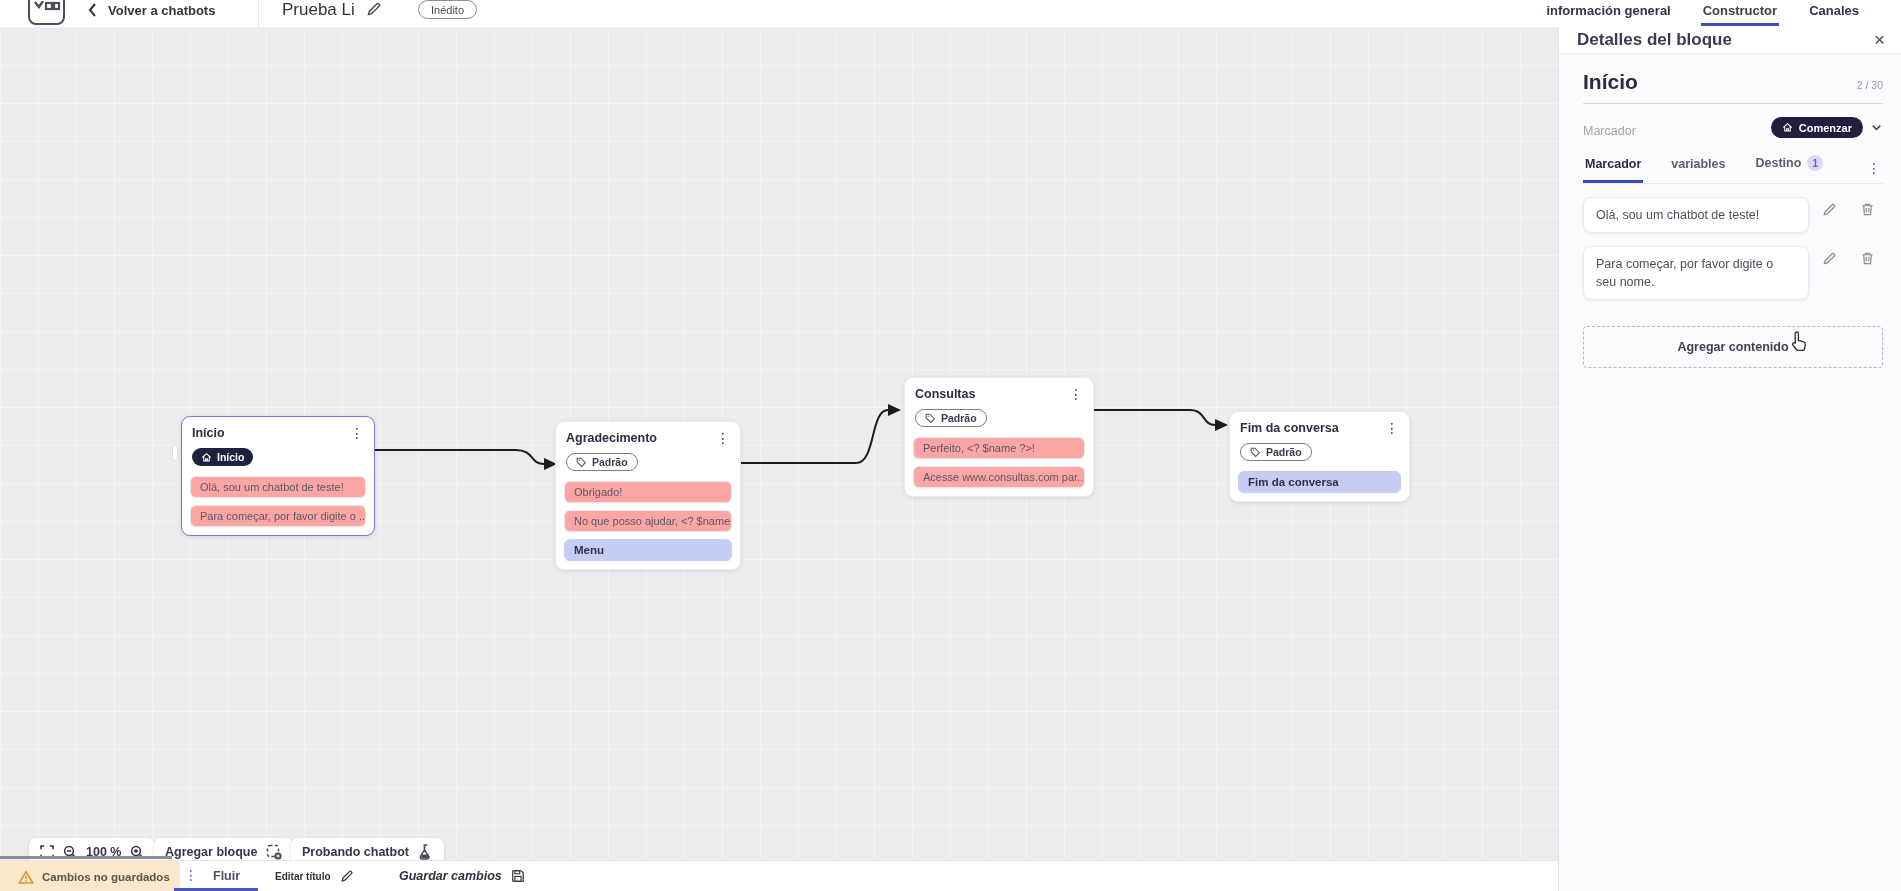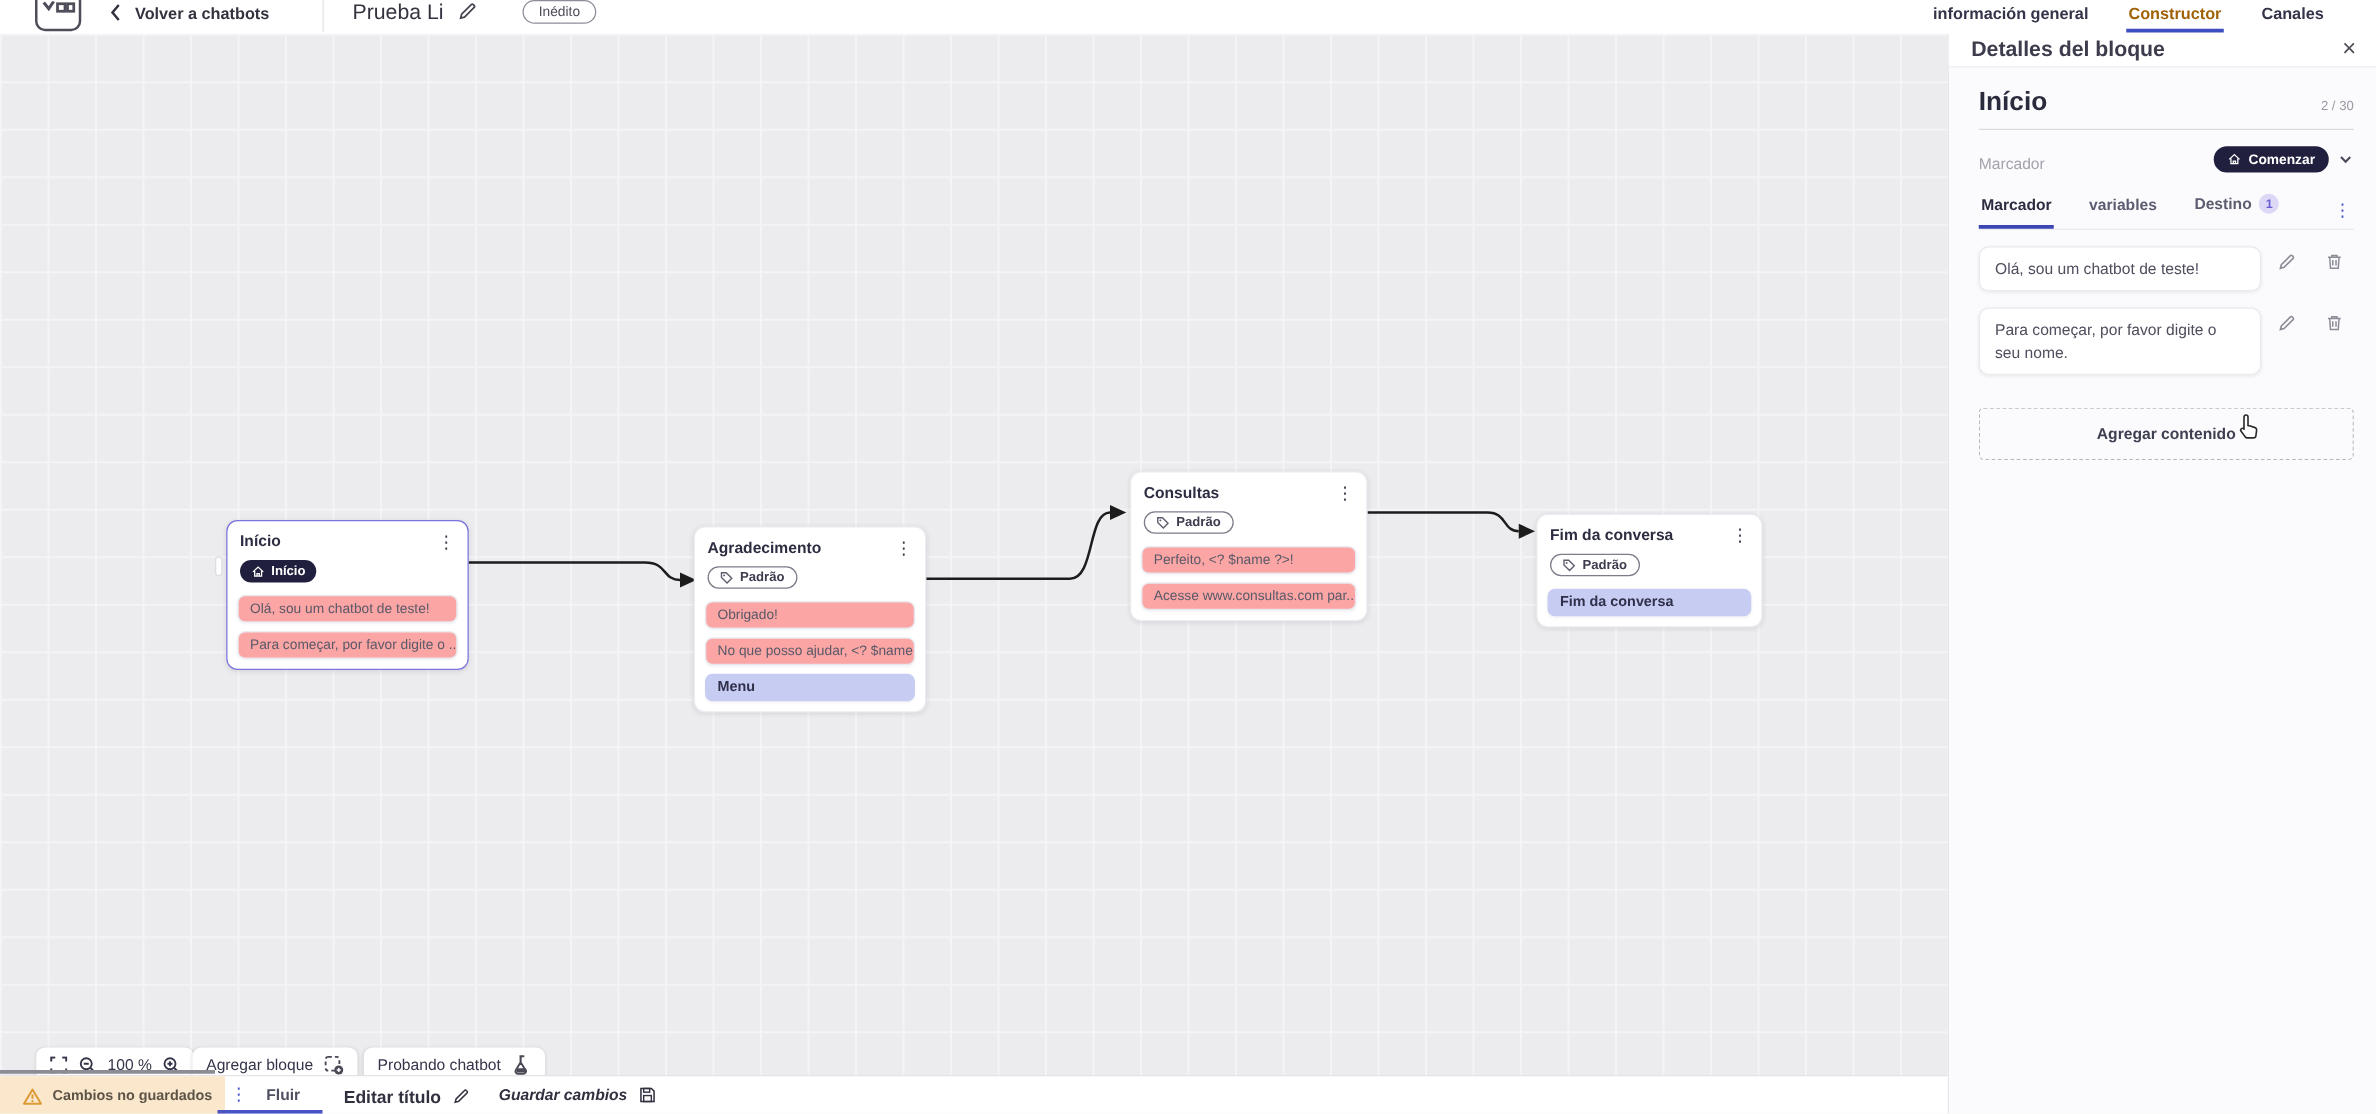--- a/index.html
+++ b/index.html
@@ -12,21 +12,21 @@
   .logo { position:absolute; left:28px; top:-9px; width:37px; height:34px; border:2.5px solid #4e4e5a; border-radius:8px; background:#fff; }
   .logo svg { position:absolute; left:3px; top:8px; }
   .back-btn { position:absolute; left:86px; top:2px; display:flex; align-items:center; gap:10px; cursor:pointer; }
   .back-label { font-size:13px; font-weight:700; color:#33333f; }
   .top-divider { position:absolute; left:258px; top:0; width:1px; height:26px; background:#e3e3e8; }
   .doc-title { position:absolute; left:282px; top:0px; font-size:17px; font-weight:500; color:#33333f; }
   .title-pencil { position:absolute; left:366px; top:1px; color:#45454f; }
   .status-pill { position:absolute; left:418px; top:0px; height:19px; padding:0 12px; border:1.2px solid #8d8d98; border-radius:10px; font-size:11px; color:#4c4c58; display:flex; align-items:center; }
   .nav-tabs { position:absolute; right:40px; top:0; height:27px; display:flex; gap:28px; align-items:flex-start; }
   .nav-tab { font-size:13px; font-weight:700; color:#33334a; padding:3px 2px 5px; border-bottom:3px solid transparent; cursor:pointer; }
-  .nav-tab.active { color:#a16207; border-bottom-color:#3D4EC0; }
+  .nav-tab.active { color:#404040; border-bottom-color:#3D4EC0; }
 
   
   .canvas { position:absolute; left:0; top:27px; width:1558px; height:833px;
     background-color:#ececee;
     background-image:linear-gradient(#f4f4f6 1.5px, transparent 1.5px),
                      linear-gradient(90deg, #f4f4f6 1.5px, transparent 1.5px);
     background-size:38px 38px; }
   .edges { position:absolute; left:0; top:0; width:1558px; height:833px; pointer-events:none; }
 
   .node { position:absolute; background:#fff; border-radius:9px; box-shadow:0 1px 4px rgba(25,25,60,.10); padding:8px 8px; border:1px solid #ececf0; }
@@ -40,21 +40,21 @@
   .node-row { margin-top:7px; background:#fca5a5; border:1px solid #e7e7ed; border-radius:6px; height:22px; line-height:20px; padding:0 9px; font-size:11px; color:#595968; white-space:nowrap; overflow:hidden; box-shadow:0 1px 2px rgba(25,25,60,.05); }
   .node-row.hl { background:#C7CCF3; border-color:#C7CCF3; color:#30304a; font-weight:700; font-size:11.5px; }
   .port { position:absolute; width:6px; height:16px; background:#fff; border:1px solid #dcdce2; border-radius:3px; }
 
   .node-inicio { left:181px; top:389px; width:194px; }
   .node-agradecimento { left:555px; top:394px; width:186px; }
   .node-consultas { left:904px; top:350px; width:190px; }
   .node-fim { left:1229px; top:384px; width:181px; }
 
   
-  .ctrl-card { position:absolute; top:811px; height:28px; background:#fff; border-radius:7px; box-shadow:0 1px 3px rgba(20,20,50,.15); display:flex; align-items:center; gap:9px; padding:0 11px; font-size:12.5px; font-weight:400; color:#35354a; cursor:pointer; }
+  .ctrl-card { position:absolute; top:811px; height:28px; background:#fff; border-radius:7px; box-shadow:0 1px 3px rgba(20,20,50,.15); display:flex; align-items:center; gap:9px; padding:0 11px; font-size:12.5px; font-weight:700; color:#35354a; cursor:pointer; }
   .ctrl-zoom { left:29px; }
   .ctrl-add { left:154px; }
   .ctrl-test { left:291px; }
   .ctrl-card svg { flex:0 0 auto; }
 
   .hscroll { position:absolute; left:627px; top:840px; width:680px; height:6px; background:#c7c7cd; border-radius:3px; }
   .hscroll-left { position:absolute; left:0; top:829px; width:172px; height:3px; background:#8c8c94; }
 
   
   .panel { position:absolute; left:1558px; top:27px; width:343px; height:864px; background:#fbfbfd; border-left:1px solid #e2e2e6; z-index:20; }
@@ -80,21 +80,21 @@
   .content-icons svg { cursor:pointer; }
   .add-content { margin-top:26px; height:42px; border:1px dashed #b9b9c3; border-radius:4px; display:flex; align-items:center; justify-content:center; font-size:12.5px; font-weight:700; color:#3f3f52; cursor:pointer; }
 
   
   .bottombar { position:absolute; left:0; top:860px; width:1558px; height:31px; background:#fff; border-top:1px solid #e4e4e8; z-index:25; }
   .warn-chip { position:absolute; left:0; top:0; width:180px; height:31px; background:#FBE7CC; display:flex; align-items:center; gap:8px; padding-left:18px; }
   .warn-chip span { font-size:11.5px; font-weight:700; color:#5a5346; }
   .bb-kebab { position:absolute; left:184px; top:8px; color:#4753C8; font-size:14px; cursor:pointer; }
   .bb-flow { position:absolute; left:213px; top:8px; font-size:12.5px; font-weight:700; color:#4f4f62; cursor:pointer; }
   .bb-underline { position:absolute; left:174px; bottom:0; width:84px; height:3px; background:#4A55C5; }
-  .bb-edit { position:absolute; left:275px; top:8px; display:flex; align-items:center; gap:9px; font-size:14px; font-weight:700; color:#30303f; cursor:pointer; }
+  .bb-edit { position:absolute; left:275px; top:8px; display:flex; align-items:center; gap:9px; font-size:10px; font-weight:700; color:#30303f; cursor:pointer; }
   .bb-save { position:absolute; left:399px; top:8px; display:flex; align-items:center; gap:9px; font-size:12.5px; font-weight:700; color:#30303f; cursor:pointer;font-style:italic; }
 
   .cursor-hand { position:absolute; left:1786px; top:330px; z-index:50; pointer-events:none; }
 </style>
 </head>
 <body>
 
 <div class="app">
 
   <header class="topbar">

